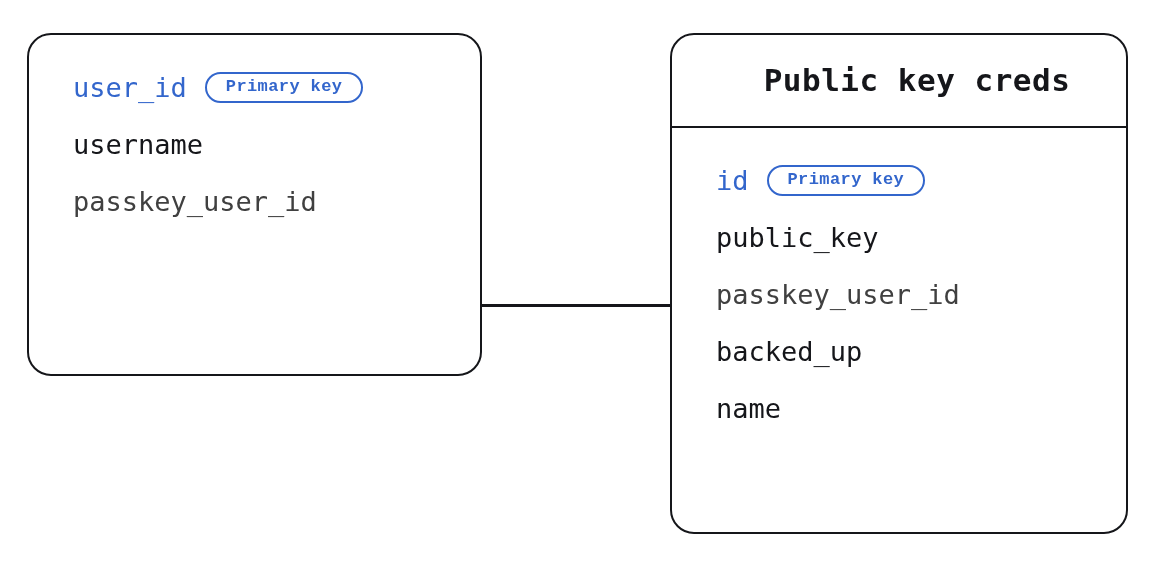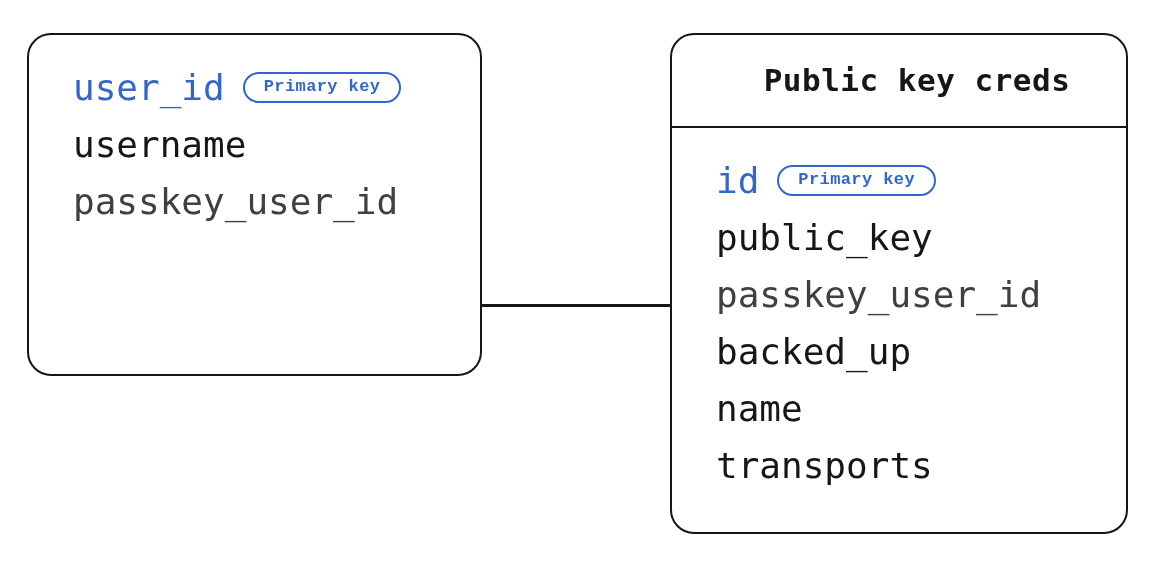--- a/index.html
+++ b/index.html
@@ -64,21 +64,21 @@
 
   .field-row {
     display: flex;
     align-items: center;
     height: 57px;
     padding-left: 44px;
     box-sizing: border-box;
   }
 
   .field-name {
-    font-size: 36px;
+    font-size: 27px;
     line-height: 1;
     letter-spacing: 0px;
     white-space: nowrap;
     color: #15161a;
   }
   .field-name.c-blue   { color: #3366cc; }
   .field-name.c-orange { color: #404040; }
 
   .badge {
     display: inline-flex;
@@ -164,20 +164,17 @@
       </div>
 
       <div class="field-row">
         <span class="field-name">backed_up</span>
       </div>
 
       <div class="field-row">
         <span class="field-name">name</span>
       </div>
 
-      <div class="field-row">
-        <span class="field-name">transports</span>
-      </div>
 
     </div>
   </div>
 
 </div>
 
 </body></html>

